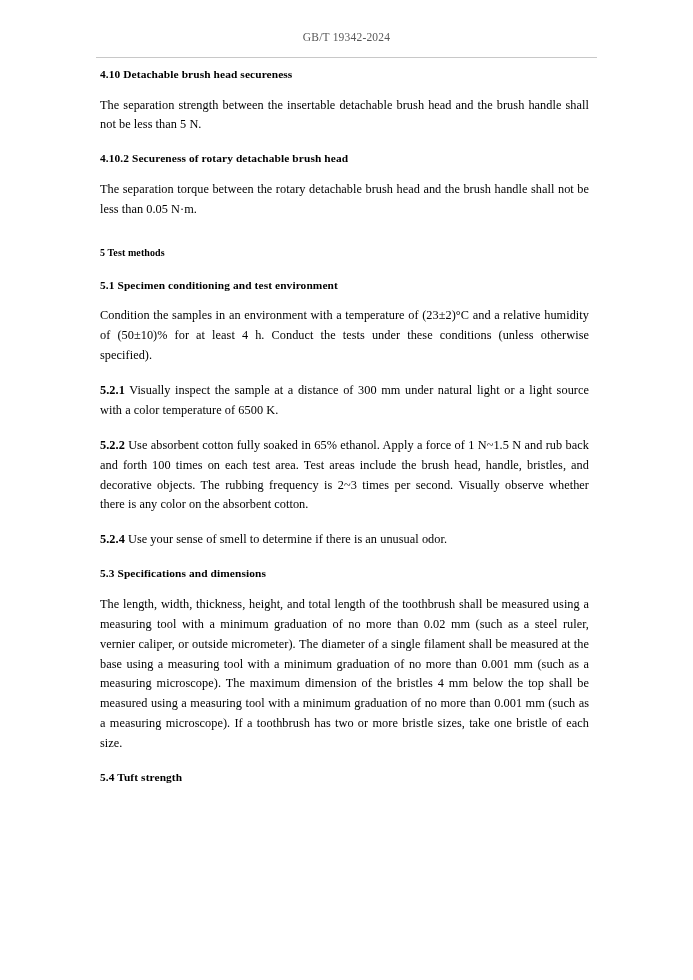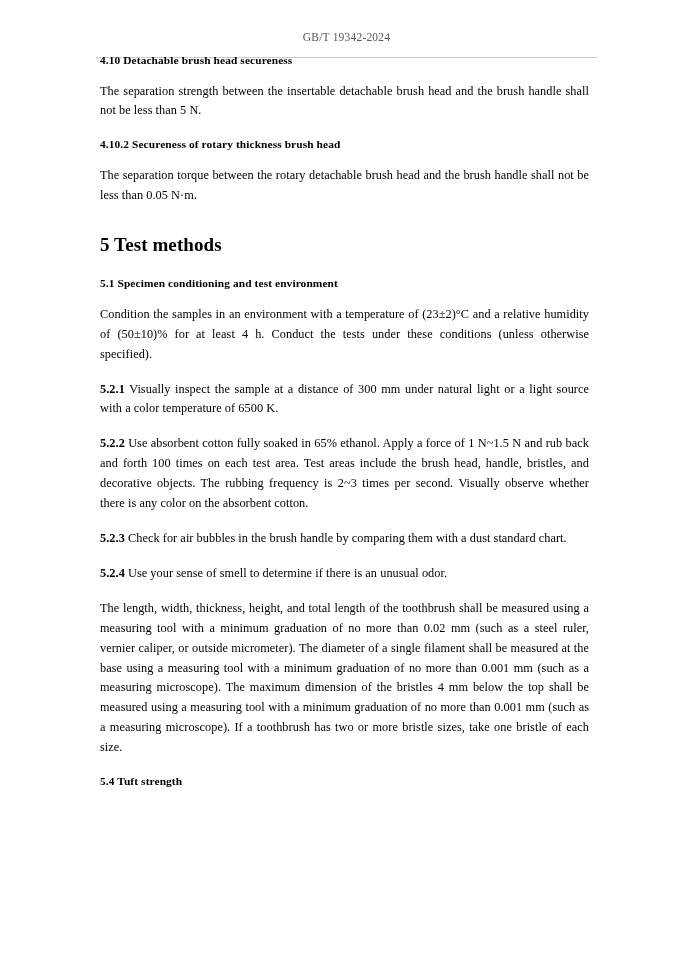--- a/index.html
+++ b/index.html
@@ -38,32 +38,32 @@
     height: 1px;
     background: #c8c8c8;
   }
   .rule-top { top: 57px; }
   .rule-bottom { top: 910px; }
 
   
   .content {
     position: absolute;
     left: 100px;
-    top: 52px;
+    top: 66px;
     width: 489px;
   }
   h3.sub {
     font-size: 11.4px;
     font-weight: bold;
     margin: 0 0 13px 0;
     line-height: 1.45;
     letter-spacing: 0.1px;
   }
   h2.clause {
-    font-size: 19px;
+    font-size: 10px;
     font-weight: bold;
     margin: 26px 0 17px 0;
     line-height: 1.4;
     letter-spacing: 0.1px;
   }
   p.body {
     font-size: 12.3px;
     line-height: 1.62;
     margin: 0 0 15px 0;
     text-align: justify;
@@ -118,39 +118,39 @@
   <div class="page-header">GB/T 19342-2024</div>
   <div class="rule rule-top"></div>
 
   <div class="content">
 
     <h3 class="sub">4.10 Detachable brush head secureness</h3>
 
 
     <p class="body">The separation strength between the insertable detachable brush head and the brush handle shall not be less than 5 N.</p>
 
-    <h3 class="sub">4.10.2 Secureness of rotary thickness brush head</h3>
+    <h3 class="sub">4.10.2 Secureness of rotary detachable brush head</h3>
 
     <p class="body">The separation torque between the rotary detachable brush head and the brush handle shall not be less than 0.05 N·m.</p>
 
     <h2 class="clause">5 Test methods</h2>
 
     <h3 class="sub">5.1 Specimen conditioning and test environment</h3>
 
     <p class="body">Condition the samples in an environment with a temperature of (23±2)°C and a relative humidity of (50±10)% for at least 4 h. Conduct the tests under these conditions (unless otherwise specified).</p>
 
 
     <p class="body"><span class="num">5.2.1</span> <span>Visually inspect the sample at a distance of 300 mm under natural light or a light source with a color temperature of 6500 K.</span></p>
 
     <p class="body"><span class="num">5.2.2</span> <span>Use absorbent cotton fully soaked in 65% ethanol. Apply a force of 1 N~1.5 N and rub back and forth 100 times on each test area. Test areas include the brush head, handle, bristles, and decorative objects. The rubbing frequency is 2~3 times per second. Visually observe whether there is any color on the absorbent cotton.</span></p>
 
-    <p class="body"><span class="num">5.2.3</span> <span>Check for air bubbles in the brush handle by comparing them with a dust standard chart.</span></p>
 
     <p class="body"><span class="num">5.2.4</span> <span>Use your sense of smell to determine if there is an unusual odor.</span></p>
 
+    <h3 class="sub">5.3 Specifications and dimensions</h3>
 
     <p class="body">The length, width, thickness, height, and total length of the toothbrush shall be measured using a measuring tool with a minimum graduation of no more than 0.02 mm (such as a steel ruler, vernier caliper, or outside micrometer). The diameter of a single filament shall be measured at the base using a measuring tool with a minimum graduation of no more than 0.001 mm (such as a measuring microscope). The maximum dimension of the bristles 4 mm below the top shall be measured using a measuring tool with a minimum graduation of no more than 0.001 mm (such as a measuring microscope). If a toothbrush has two or more bristle sizes, take one bristle of each size.</p>
 
     <h3 class="sub">5.4 Tuft strength</h3>
 
   </div>
 
   <div class="rule rule-bottom"></div>
 
   <div class="footer">

